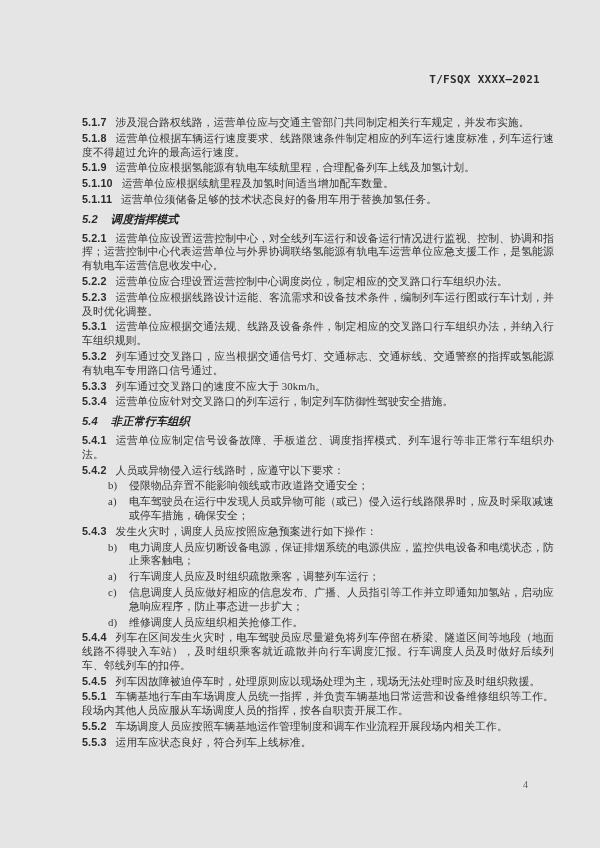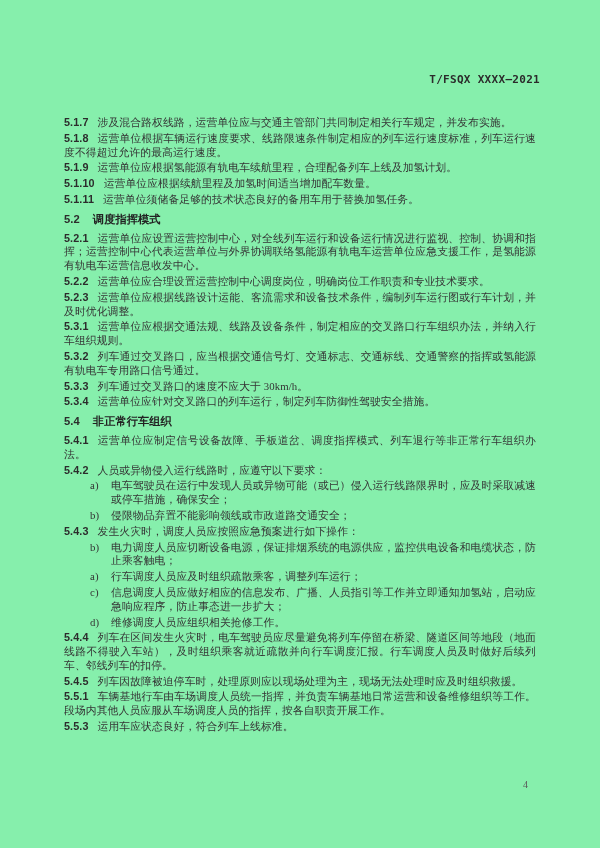--- a/index.html
+++ b/index.html
@@ -4,56 +4,57 @@
 <style>
   html, body {
     margin: 0;
     padding: 0;
     background: #ffffff;
   }
   .doc-page {
     position: relative;
     width: 600px;
     height: 848px;
-    background: #86efac;
+    background: #e5e5e5;
     overflow: hidden;
     font-family: "Liberation Serif", "DejaVu Serif", serif;
     color: #343434;
   }
   .doc-code {
     position: absolute;
     top: 73px;
     right: 60px;
     font-family: "DejaVu Sans Mono", "Liberation Mono", monospace;
     font-weight: 700;
     font-size: 11px;
     letter-spacing: 0.3px;
     color: #2b2b2b;
     white-space: nowrap;
   }
   .doc-body {
     position: absolute;
-    left: 64px;
+    left: 82px;
     top: 116px;
     width: 472px;
     font-size: 10.8px;
     line-height: 13.8px;
     letter-spacing: 0.1px;
   }
   .doc-body p {
     margin: 0 0 2px 0;
     text-align: justify;
   }
   .b-heading {
     font-family: "Liberation Sans", "DejaVu Sans", sans-serif;
     font-weight: 700;
     color: #222222;
     font-size: 11.2px;
     margin: 6px 0 5px 0 !important;
     text-align: left !important;
+    font-style: italic;
   }
   .b-heading .num {
     margin-right: 13px;
   }
   .num {
     font-family: "Liberation Sans", "DejaVu Sans", sans-serif;
     font-weight: 700;
     color: #2c2c2c;
     margin-right: 9px;
     white-space: nowrap;
@@ -84,36 +85,37 @@
   <div class="doc-code">T/FSQX XXXX—2021</div>
 
   <div class="doc-body">
       <p class="b-clause"><span class="num">5.1.7</span><span class="txt">涉及混合路权线路，运营单位应与交通主管部门共同制定相关行车规定，并发布实施。</span></p>
       <p class="b-clause"><span class="num">5.1.8</span><span class="txt">运营单位根据车辆运行速度要求、线路限速条件制定相应的列车运行速度标准，列车运行速度不得超过允许的最高运行速度。</span></p>
       <p class="b-clause"><span class="num">5.1.9</span><span class="txt">运营单位应根据氢能源有轨电车续航里程，合理配备列车上线及加氢计划。</span></p>
       <p class="b-clause"><span class="num">5.1.10</span><span class="txt">运营单位应根据续航里程及加氢时间适当增加配车数量。</span></p>
       <p class="b-clause"><span class="num">5.1.11</span><span class="txt">运营单位须储备足够的技术状态良好的备用车用于替换加氢任务。</span></p>
       <p class="b-heading"><span class="num">5.2</span><span class="txt">调度指挥模式</span></p>
       <p class="b-clause"><span class="num">5.2.1</span><span class="txt">运营单位应设置运营控制中心，对全线列车运行和设备运行情况进行监视、控制、协调和指挥；运营控制中心代表运营单位与外界协调联络氢能源有轨电车运营单位应急支援工作，是氢能源有轨电车运营信息收发中心。</span></p>
-      <p class="b-clause"><span class="num">5.2.2</span><span class="txt">运营单位应合理设置运营控制中心调度岗位，明确岗位工作职责和专业技术要求。</span></p>
+      <p class="b-clause"><span class="num">5.2.2</span><span class="txt">运营单位应合理设置运营控制中心调度岗位，制定相应的交叉路口行车组织办法。</span></p>
       <p class="b-clause"><span class="num">5.2.3</span><span class="txt">运营单位应根据线路设计运能、客流需求和设备技术条件，编制列车运行图或行车计划，并及时优化调整。</span></p>
       <p class="b-clause"><span class="num">5.3.1</span><span class="txt">运营单位应根据交通法规、线路及设备条件，制定相应的交叉路口行车组织办法，并纳入行车组织规则。</span></p>
       <p class="b-clause"><span class="num">5.3.2</span><span class="txt">列车通过交叉路口，应当根据交通信号灯、交通标志、交通标线、交通警察的指挥或氢能源有轨电车专用路口信号通过。</span></p>
       <p class="b-clause"><span class="num">5.3.3</span><span class="txt">列车通过交叉路口的速度不应大于 30km/h。</span></p>
       <p class="b-clause"><span class="num">5.3.4</span><span class="txt">运营单位应针对交叉路口的列车运行，制定列车防御性驾驶安全措施。</span></p>
       <p class="b-heading"><span class="num">5.4</span><span class="txt">非正常行车组织</span></p>
       <p class="b-clause"><span class="num">5.4.1</span><span class="txt">运营单位应制定信号设备故障、手板道岔、调度指挥模式、列车退行等非正常行车组织办法。</span></p>
       <p class="b-clause"><span class="num">5.4.2</span><span class="txt">人员或异物侵入运行线路时，应遵守以下要求：</span></p>
+      <p class="b-item"><span class="label">b)</span><span class="txt">侵限物品弃置不能影响领线或市政道路交通安全；</span></p>
       <p class="b-item"><span class="label">a)</span><span class="txt">电车驾驶员在运行中发现人员或异物可能（或已）侵入运行线路限界时，应及时采取减速或停车措施，确保安全；</span></p>
-      <p class="b-item"><span class="label">b)</span><span class="txt">侵限物品弃置不能影响领线或市政道路交通安全；</span></p>
       <p class="b-clause"><span class="num">5.4.3</span><span class="txt">发生火灾时，调度人员应按照应急预案进行如下操作：</span></p>
       <p class="b-item"><span class="label">b)</span><span class="txt">电力调度人员应切断设备电源，保证排烟系统的电源供应，监控供电设备和电缆状态，防止乘客触电；</span></p>
       <p class="b-item"><span class="label">a)</span><span class="txt">行车调度人员应及时组织疏散乘客，调整列车运行；</span></p>
       <p class="b-item"><span class="label">c)</span><span class="txt">信息调度人员应做好相应的信息发布、广播、人员指引等工作并立即通知加氢站，启动应急响应程序，防止事态进一步扩大；</span></p>
       <p class="b-item"><span class="label">d)</span><span class="txt">维修调度人员应组织相关抢修工作。</span></p>
       <p class="b-clause"><span class="num">5.4.4</span><span class="txt">列车在区间发生火灾时，电车驾驶员应尽量避免将列车停留在桥梁、隧道区间等地段（地面线路不得驶入车站），及时组织乘客就近疏散并向行车调度汇报。行车调度人员及时做好后续列车、邻线列车的扣停。</span></p>
       <p class="b-clause"><span class="num">5.4.5</span><span class="txt">列车因故障被迫停车时，处理原则应以现场处理为主，现场无法处理时应及时组织救援。</span></p>
       <p class="b-clause"><span class="num">5.5.1</span><span class="txt">车辆基地行车由车场调度人员统一指挥，并负责车辆基地日常运营和设备维修组织等工作。段场内其他人员应服从车场调度人员的指挥，按各自职责开展工作。</span></p>
+      <p class="b-clause"><span class="num">5.5.2</span><span class="txt">车场调度人员应按照车辆基地运作管理制度和调车作业流程开展段场内相关工作。</span></p>
       <p class="b-clause"><span class="num">5.5.3</span><span class="txt">运用车应状态良好，符合列车上线标准。</span></p>
     </div>
 
   <div class="page-num">4</div>
 </div>
 
 </body></html>

